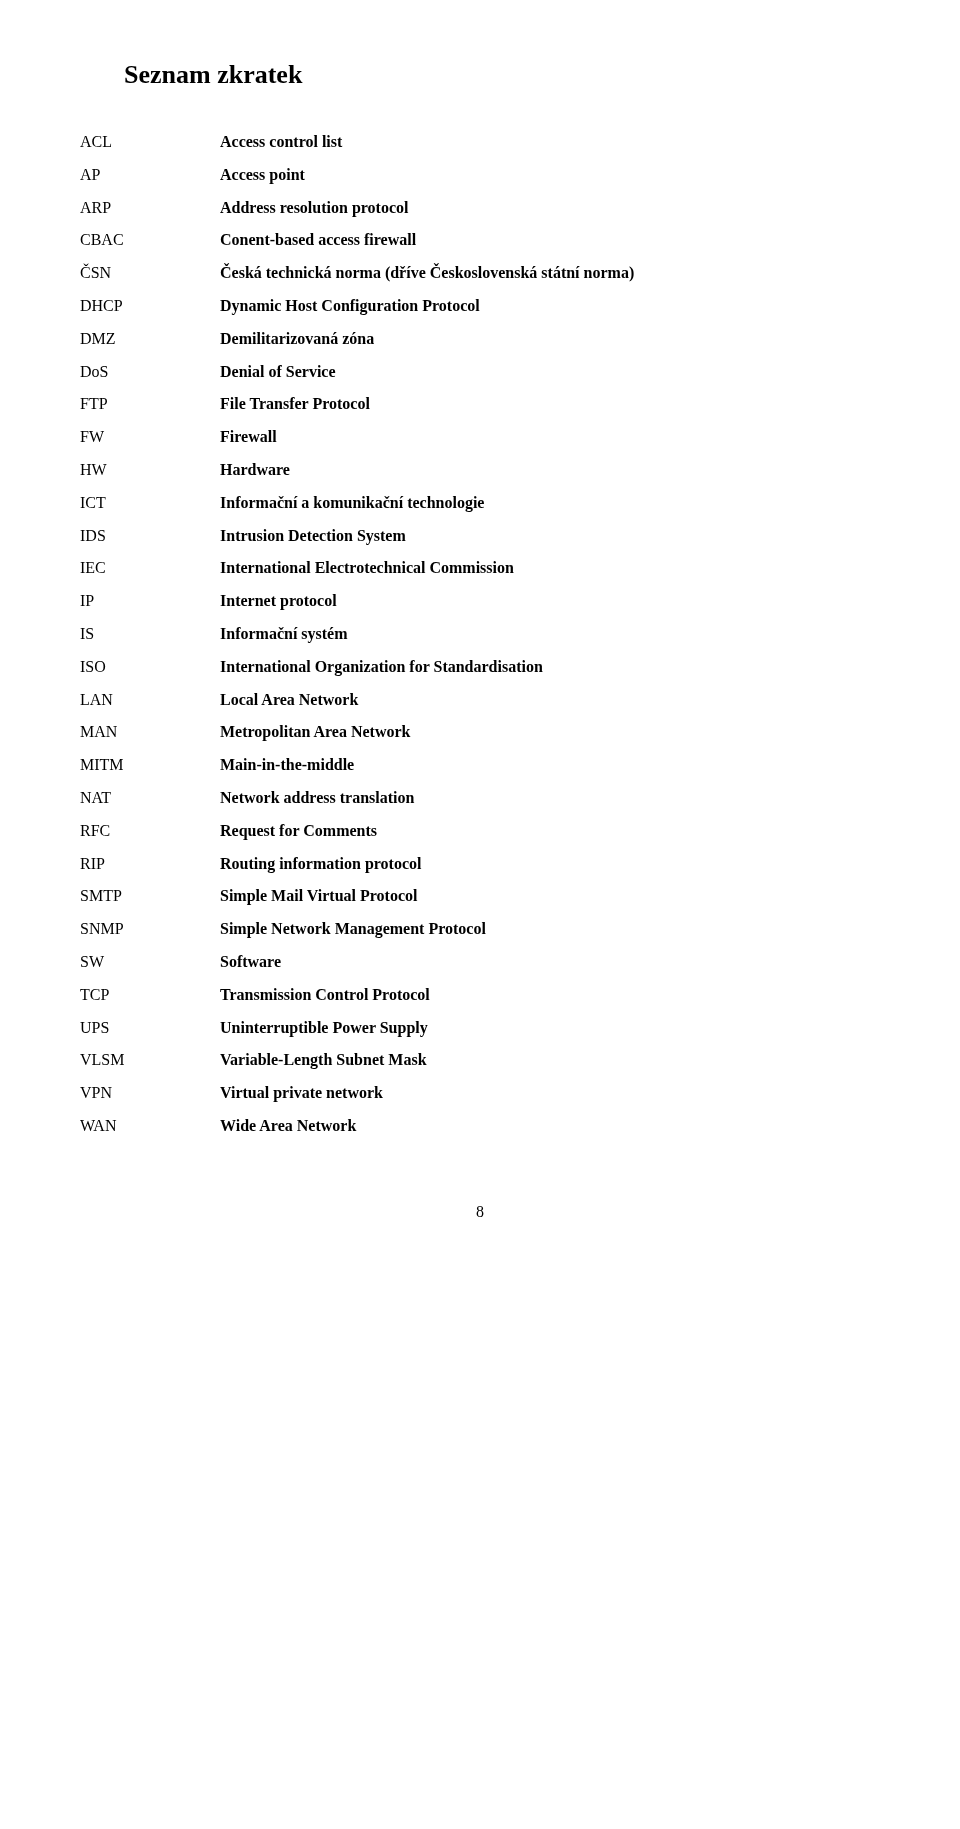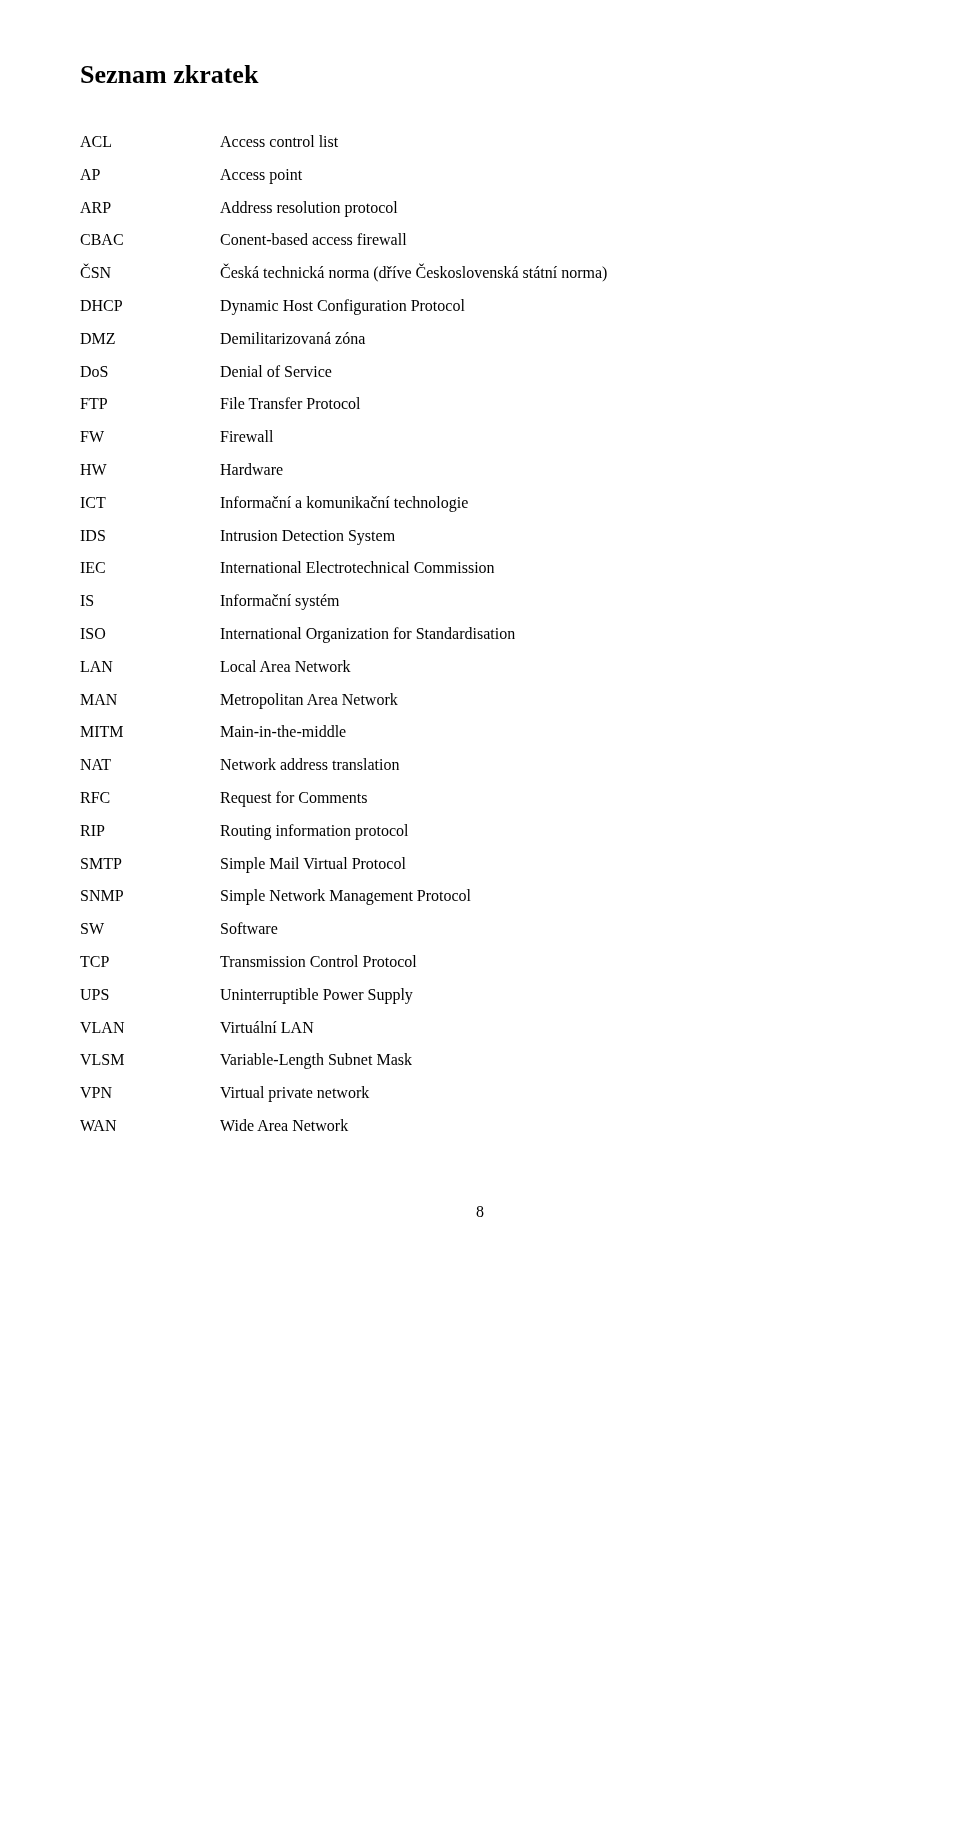--- a/index.html
+++ b/index.html
@@ -13,37 +13,38 @@
       font-size: 16px;
       color: #000000;
       width: 960px;
       min-height: 1829px;
       padding: 60px 80px 80px 80px;
     }
     h1 {
       font-size: 26px;
       font-weight: bold;
       margin-bottom: 36px;
+      margin-left: 44px;
     }
     .abbr-table {
       width: 100%;
       border-collapse: collapse;
     }
     .abbr-table tr td {
       padding: 4px 0;
       vertical-align: top;
       line-height: 1.55;
     }
     .abbr-table tr td:first-child {
       font-weight: normal;
       width: 140px;
       min-width: 140px;
     }
     .abbr-table tr td:last-child {
-      font-weight: normal;
+      font-weight: bold;
     }
     .page-number {
       text-align: center;
       margin-top: 60px;
       font-size: 16px;
     }
   </style>
 </head>
 <body>
 
@@ -101,20 +102,24 @@
       </tr>
       <tr>
         <td>IDS</td>
         <td>Intrusion Detection System</td>
       </tr>
       <tr>
         <td>IEC</td>
         <td>International Electrotechnical Commission</td>
       </tr>
       <tr>
+        <td>IP</td>
+        <td>Internet protocol</td>
+      </tr>
+      <tr>
         <td>IS</td>
         <td>Informační systém</td>
       </tr>
       <tr>
         <td>ISO</td>
         <td>International Organization for Standardisation</td>
       </tr>
       <tr>
         <td>LAN</td>
         <td>Local Area Network</td>
@@ -153,24 +158,20 @@
       </tr>
       <tr>
         <td>TCP</td>
         <td>Transmission Control Protocol</td>
       </tr>
       <tr>
         <td>UPS</td>
         <td>Uninterruptible Power Supply</td>
       </tr>
       <tr>
-        <td>VLAN</td>
-        <td>Virtuální LAN</td>
-      </tr>
-      <tr>
         <td>VLSM</td>
         <td>Variable-Length Subnet Mask</td>
       </tr>
       <tr>
         <td>VPN</td>
         <td>Virtual private network</td>
       </tr>
       <tr>
         <td>WAN</td>
         <td>Wide Area Network</td>

